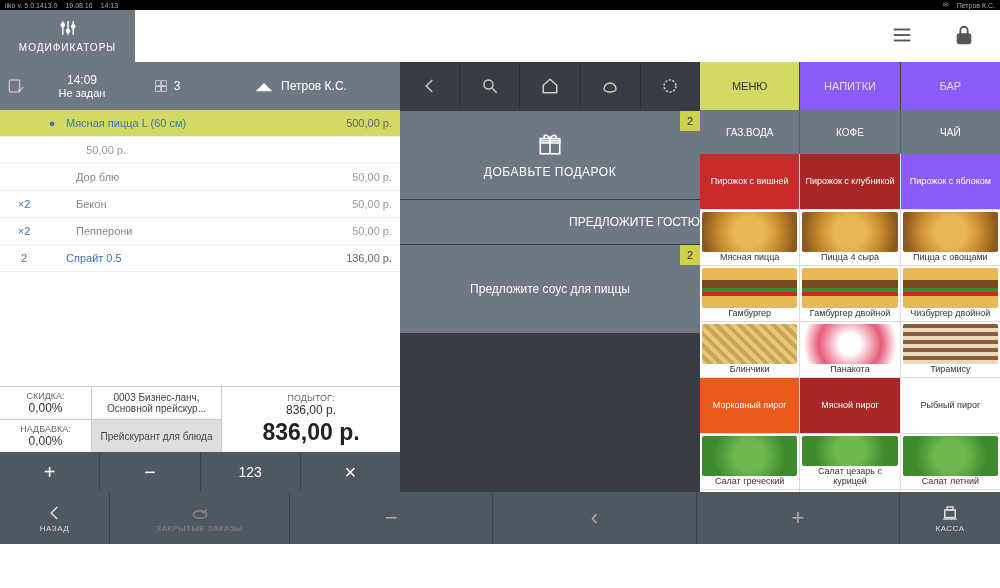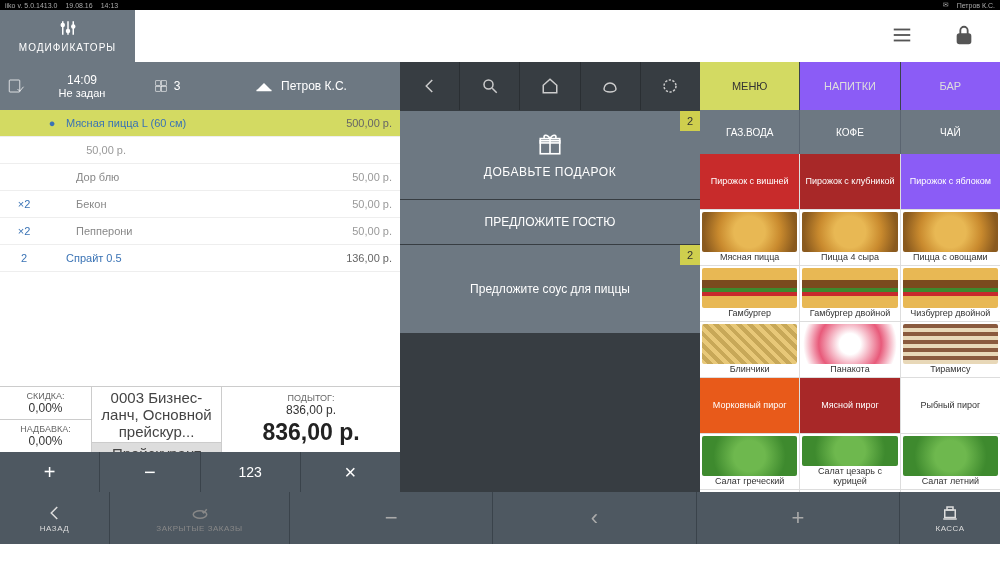--- a/index.html
+++ b/index.html
@@ -39,42 +39,42 @@
 .line .pr { width: 60px; text-align: right; color: #666; }
 .line.sub .nm { padding-left: 10px; color: #888; }
 .line.sub .pr { color: #999; }
 
 .totals { display: flex; height: 66px; border-top: 1px solid #ccc; }
 .tot-left { width: 92px; border-right: 1px solid #ccc; display: flex; flex-direction: column; }
 .tot-cell { flex: 1; display: flex; flex-direction: column; align-items: center; justify-content: center; font-size: 9px; color: #666; border-bottom: 1px solid #ccc; }
 .tot-cell:last-child { border-bottom: none; }
 .tot-val { font-size: 12px; color: #333; }
 .tot-mid { width: 130px; border-right: 1px solid #ccc; display: flex; flex-direction: column; }
-.tot-mid-btn { flex: 1; display: flex; align-items: center; justify-content: center; font-size: 15px; color: #444; text-align: center; padding: 2px 6px; border-bottom: 1px solid #ccc; }
+.tot-mid-btn { flex: 1; display: flex; align-items: center; justify-content: center; font-size: 10px; color: #444; text-align: center; padding: 2px 6px; border-bottom: 1px solid #ccc; }
 .tot-mid-btn:last-child { border-bottom: none; background: #ddd; }
 .tot-right { flex: 1; display: flex; flex-direction: column; align-items: center; justify-content: center; }
 .subtotal-label { font-size: 9px; color: #666; }
 .subtotal-val { font-size: 12px; color: #333; }
 .total-val { font-size: 23px; font-weight: bold; color: #222; margin-top: 2px; }
 
 .qty-bar { height: 40px; background: #4e5861; display: flex; }
 .qty-btn { flex: 1; display: flex; align-items: center; justify-content: center; color: #fff; font-size: 20px; border-right: 1px solid #3a434b; }
 .qty-btn:last-child { border-right: none; }
 .qty-num { font-size: 14px; }
 
 
 .middle { width: 300px; background: #373d42; display: flex; flex-direction: column; }
 .mid-top { height: 48px; display: flex; }
 .mid-top-btn { flex: 1; display: flex; align-items: center; justify-content: center; border-right: 1px solid #2a2f33; }
 .mid-top-btn:last-child { border-right: none; }
 .mid-top-btn svg { width: 18px; height: 18px; stroke: #ccc; fill: none; stroke-width: 2; }
 
 .mid-card { margin: 1px 0 0 0; background: #6d7882; color: #fff; position: relative; display: flex; flex-direction: column; align-items: center; justify-content: center; text-align: center; }
 .mid-card.gift { height: 88px; gap: 8px; }
-.mid-card.suggest-h { height: 44px; font-size: 12px; }
+.mid-card.suggest-h { height: 44px; font-size: 12px; align-items: flex-end; }
 .mid-card.suggest { height: 88px; font-size: 12px; margin-top: 1px; }
 .mid-card .badge { position: absolute; top: 0; right: 0; width: 20px; height: 20px; background: #cfcf4e; color: #333; display: flex; align-items: center; justify-content: center; font-size: 11px; }
 .mid-card svg { width: 26px; height: 26px; stroke: #fff; fill: none; stroke-width: 1.5; }
 .mid-card-title { font-size: 12px; letter-spacing: 0.5px; }
 
 
 .right { width: 300px; display: flex; flex-direction: column; }
 .tabs { height: 48px; display: flex; }
 .tab { flex: 1; display: flex; align-items: center; justify-content: center; background: #8b5cf6; color: #ddd; font-size: 11px; border-right: 1px solid #3a434b; }
 .tab.active { background: #d3da62; color: #333; }

